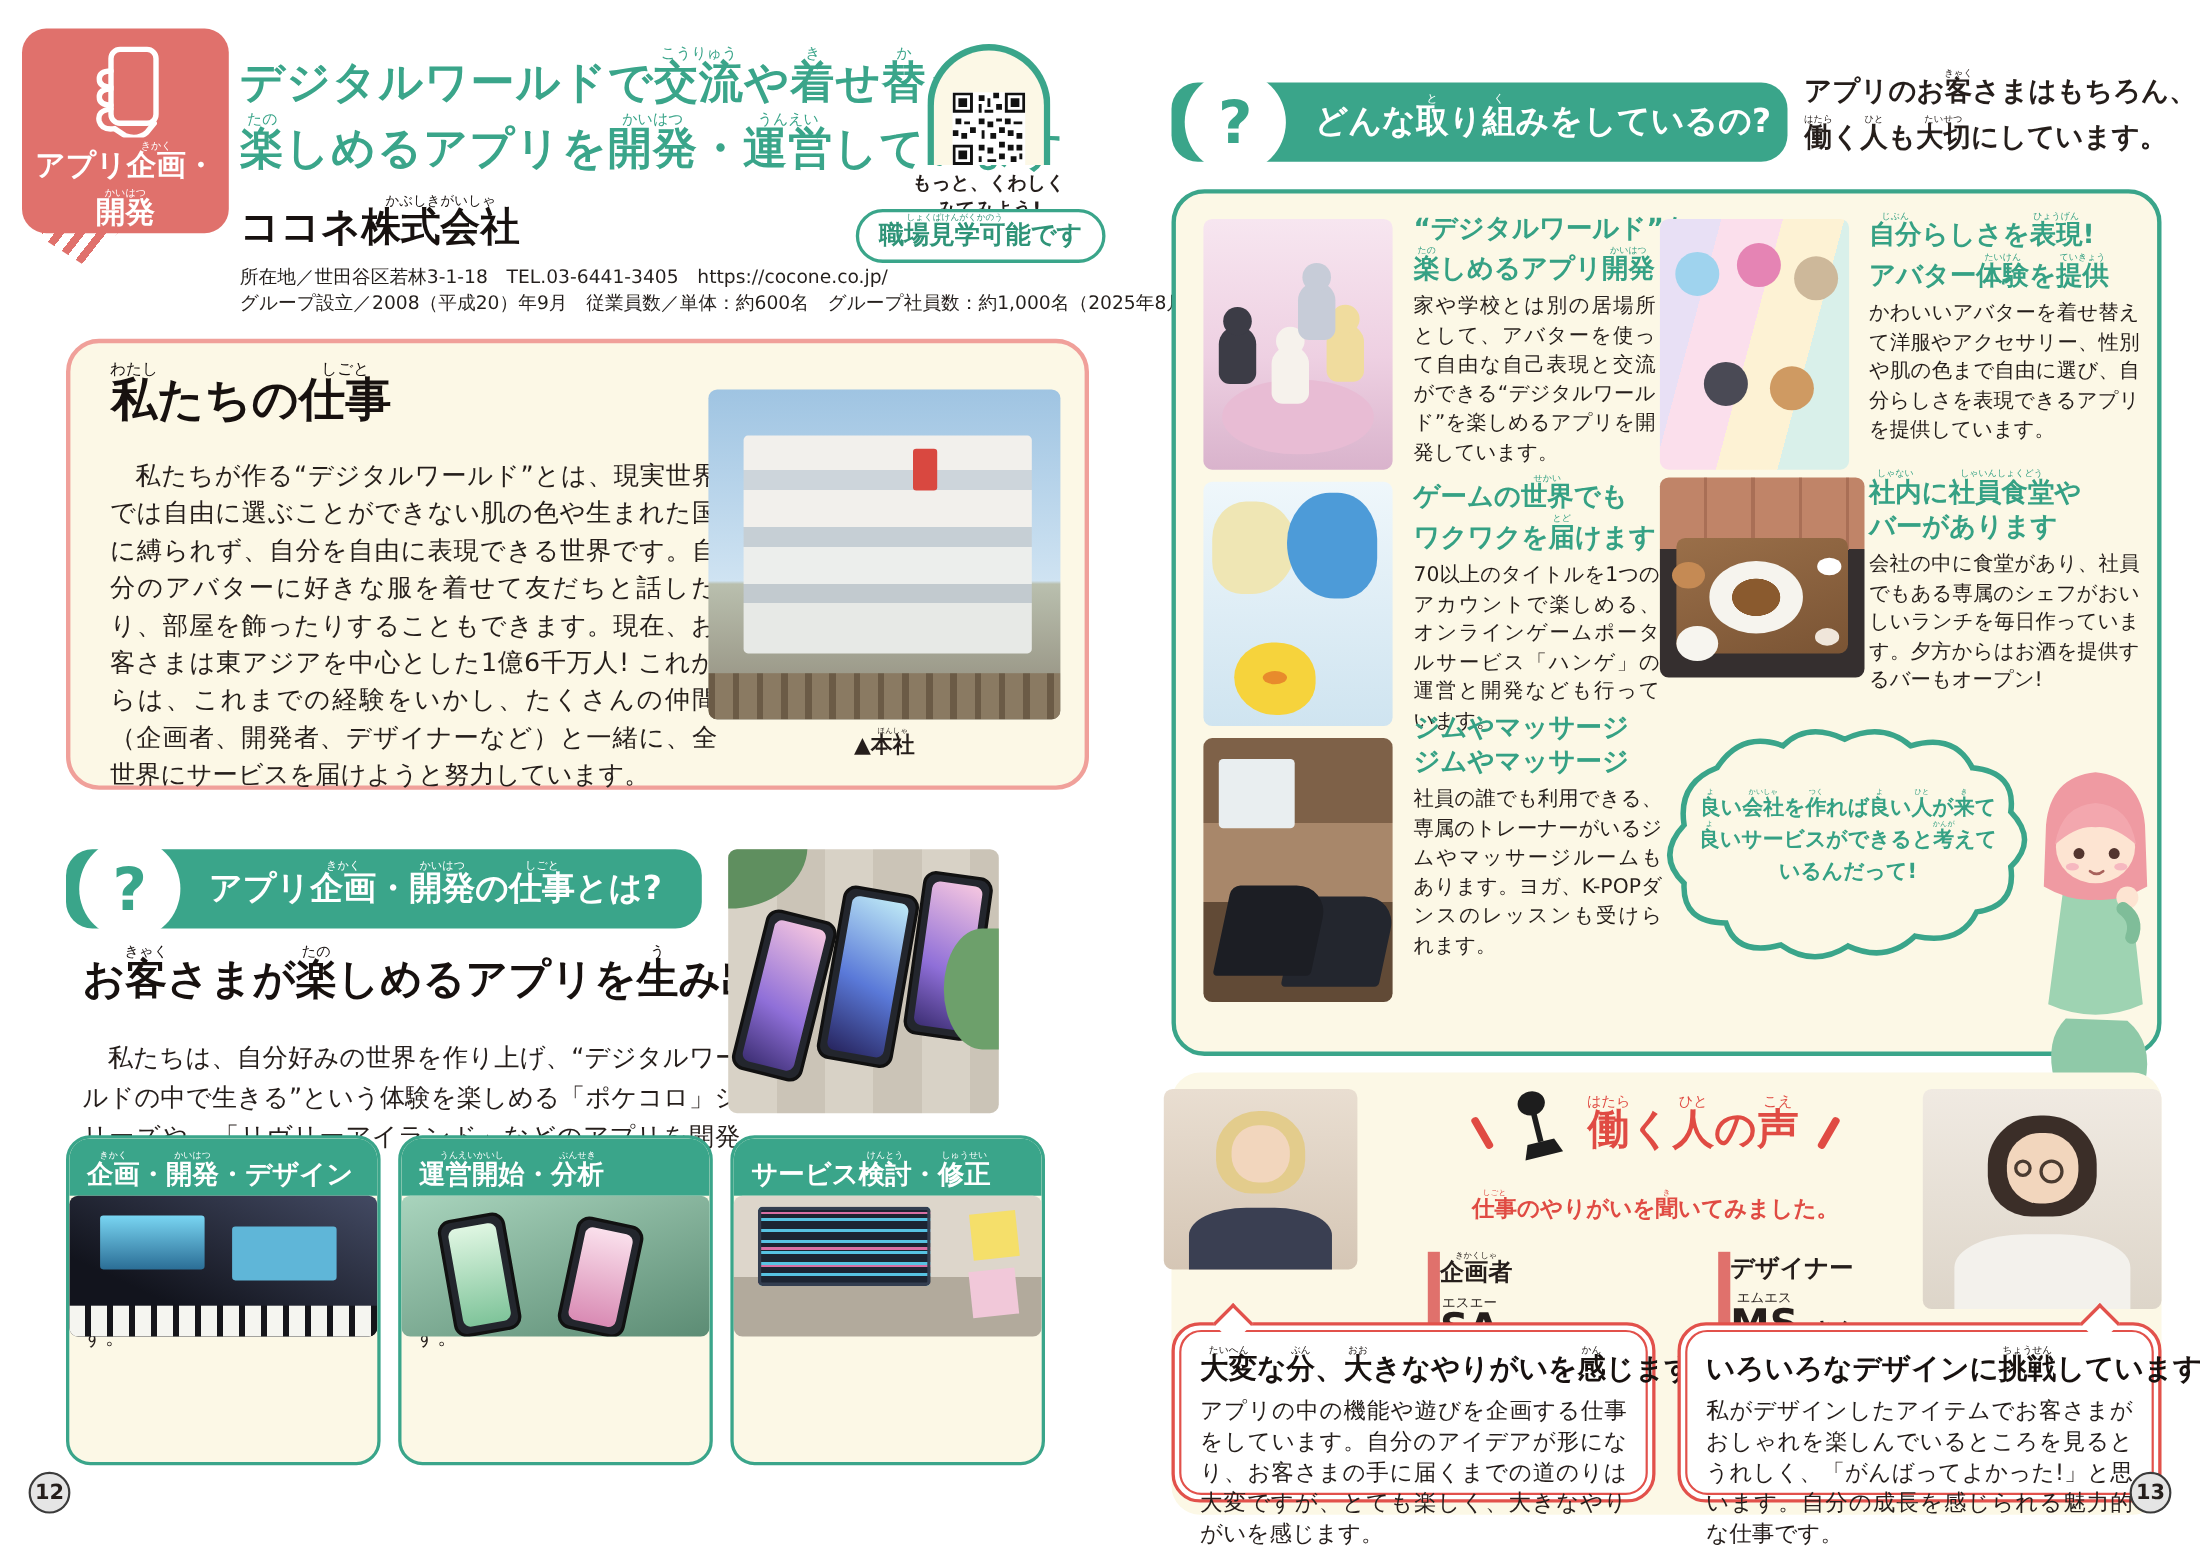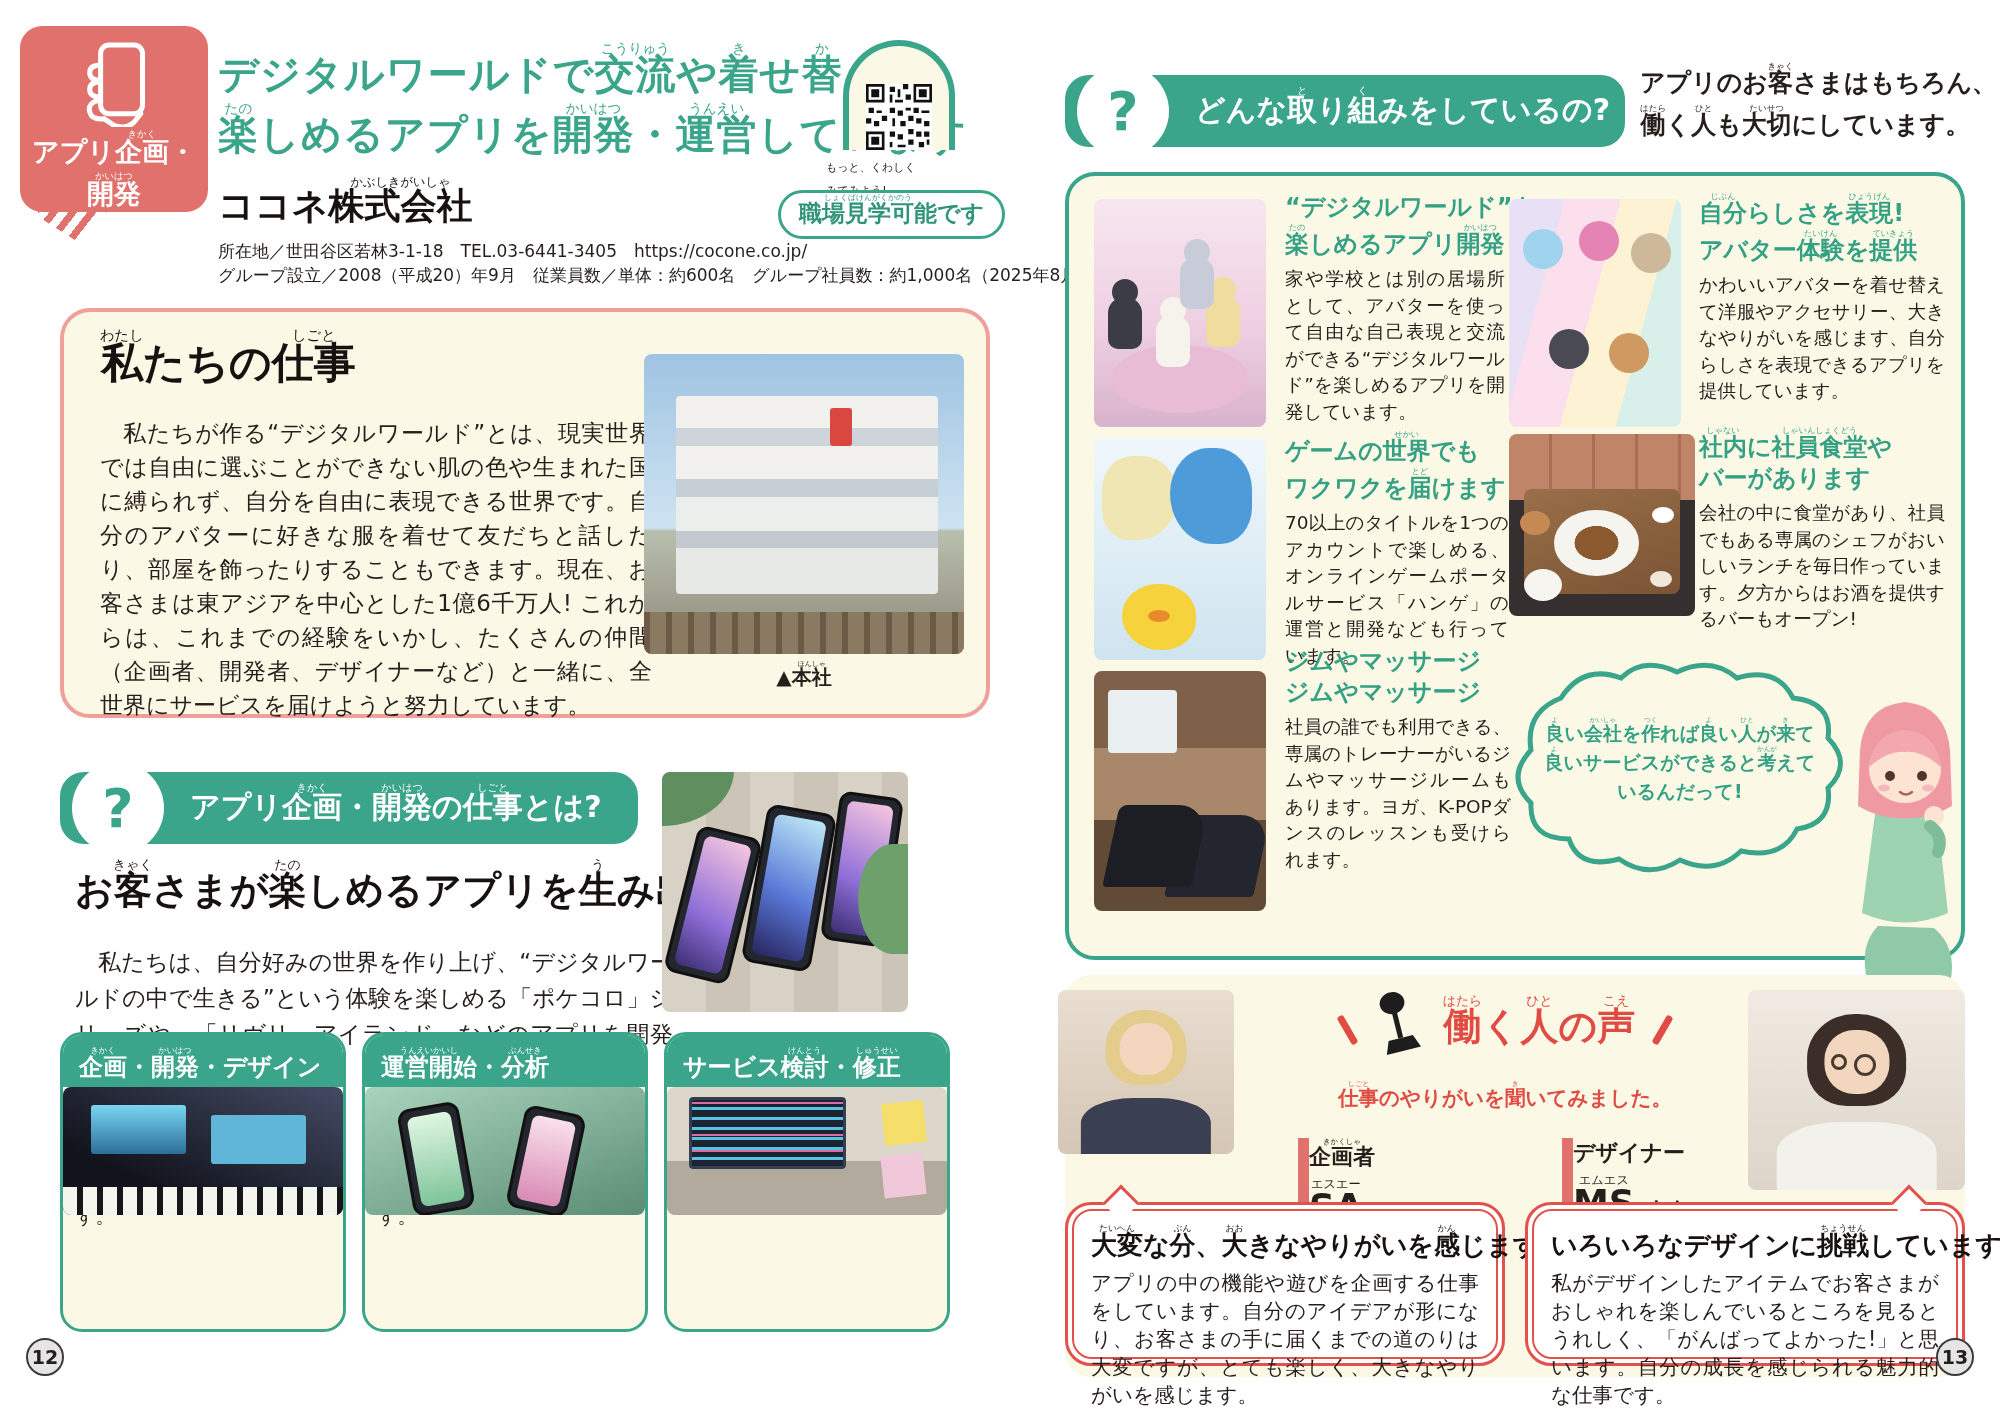--- a/index.html
+++ b/index.html
@@ -19,21 +19,21 @@
 
   
   .title{position:absolute;left:218px;color:#3aa58a;font-weight:800;font-size:40px;letter-spacing:1px;white-space:nowrap}
   .t1{top:42px}.t2{top:102px}
   .company{position:absolute;left:218px;top:176px;font-size:36px;font-weight:800;color:#17110f;white-space:nowrap}
   .detail{position:absolute;left:218px;font-size:17px;color:#241f1c;white-space:nowrap}
   .d1{top:240px}.d2{top:264px}
   .qr-arch{position:absolute;left:843px;top:40px;width:112px;height:110px;border:6px solid #3aa58a;border-bottom:0;
     border-radius:58px 58px 0 0;background:#fcf8e6;display:flex;align-items:flex-end;justify-content:center}
   .qr-svg{width:66px;height:66px;background:#fff}
-  .qr-cap{position:absolute;left:826px;top:156px;width:146px;font-size:11px;line-height:23px;font-weight:400}
+  .qr-cap{position:absolute;left:826px;top:156px;width:146px;text-align:center;font-size:17px;line-height:23px;font-weight:700}
   .visit-pill{position:absolute;left:778px;top:190px;border:3px solid #3aa58a;border-radius:26px;color:#2f9478;
     font-weight:800;font-size:23px;padding:5px 18px 7px;white-space:nowrap;background:#fff}
 
   
   .work-box{position:absolute;left:60px;top:308px;width:930px;height:410px;background:#fcf8e6;
     border:4px solid #f0a09a;border-radius:30px}
   .work-h{position:absolute;left:36px;top:16px;font-size:42px;font-weight:800;color:#17110f}
   .work-body{position:absolute;left:36px;top:104px;width:552px;font-size:23px;line-height:34px;text-align:justify;text-indent:1em}
   .office-cap{position:absolute;left:580px;top:348px;width:320px;text-align:center;font-size:20px;font-weight:700}
 
@@ -294,21 +294,21 @@
     <div class="photo ph-avgrid">
       <div class="avh avh1"></div>
       <div class="avh avh2"></div>
       <div class="avh avh3"></div>
       <div class="avh avh4"></div>
       <div class="avh avh5"></div>
     </div>
     <div class="init-text tx2">
       <div class="init-h"><ruby>自分<rt>じぶん</rt></ruby>らしさを<ruby>表現<rt>ひょうげん</rt></ruby>!</div>
       <div class="init-h">アバター<ruby>体験<rt>たいけん</rt></ruby>を<ruby>提供<rt>ていきょう</rt></ruby></div>
-      <p class="init-b">かわいいアバターを着せ替えて洋服やアクセサリー、大きなやりがいを感じます、自分らしさを表現できるアプリを提供しています。</p>
+      <p class="init-b">かわいいアバターを着せ替えて洋服やアクセサリー、性別や肌の色まで自由に選び、自分らしさを表現できるアプリを提供しています。</p>
     </div>
 
     <div class="photo ph-game">
       <div class="duck"></div>
     </div>
     <div class="init-text tx3">
       <div class="init-h">ゲームの<ruby>世界<rt>せかい</rt></ruby>でも</div>
       <div class="init-h">ワクワクを<ruby>届<rt>とど</rt></ruby>けます</div>
       <p class="init-b">70以上のタイトルを1つのアカウントで楽しめる、オンラインゲームポータルサービス「ハンゲ」の運営と開発なども行っています。</p>
     </div>

